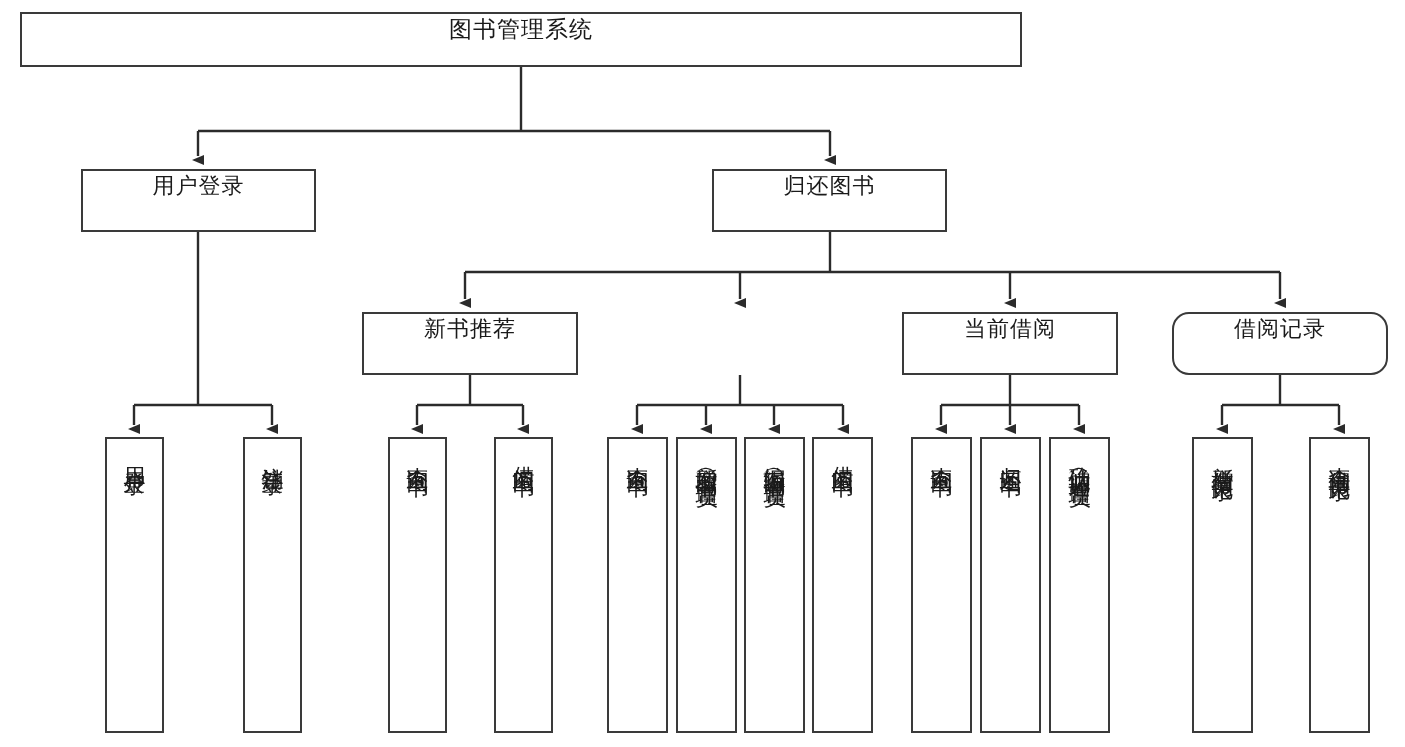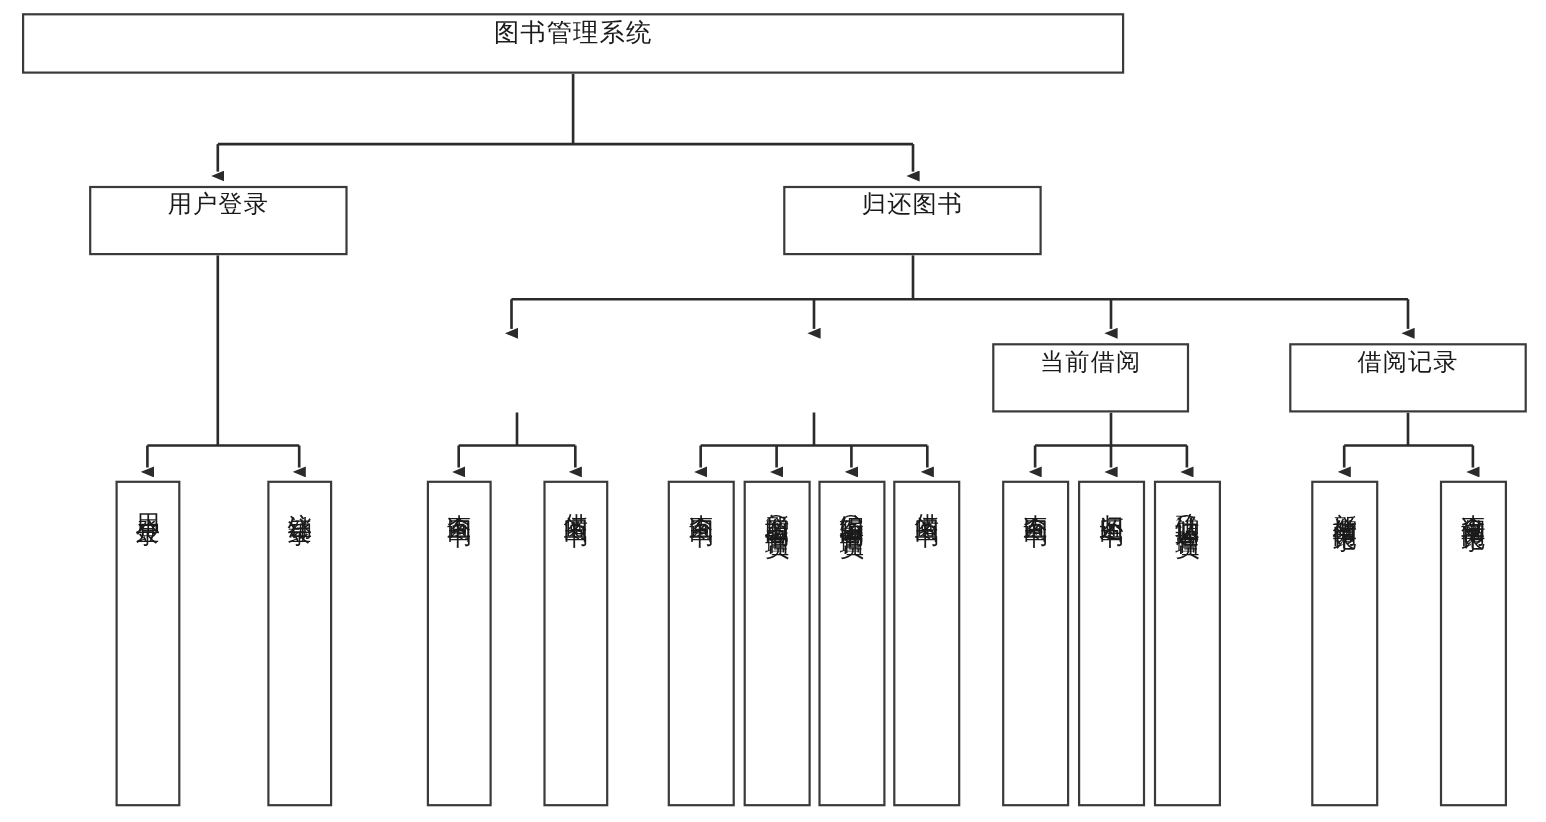--- a/index.html
+++ b/index.html
@@ -136,24 +136,27 @@
     <span class="htext">图书管理系统</span>
   </div>
 
   <div class="node lvl1" style="left:81px; top:169px; width:235px; height:63px;">
     <span class="htext">用户登录</span>
   </div>
   <div class="node lvl1" style="left:712px; top:169px; width:235px; height:63px;">
     <span class="htext">归还图书</span>
   </div>
 
-  <div class="node lvl2" style="left:902px; top:312px; width:179px; height:63px;">
+  <div class="node lvl2" style="left:362px; top:312px; width:216px; height:63px;">
+    <span class="htext">新书推荐</span>
+  </div>
+  <div class="node lvl2" style="left:902px; top:312px; width:216px; height:63px;">
     <span class="htext">当前借阅</span>
   </div>
-  <div class="node lvl2" style="left:1172px; top:312px; width:216px; height:63px;">
+  <div class="node lvl2" style="left:1172px; top:312px; width:216px; height:63px;border-radius:17px;">
     <span class="htext">借阅记录</span>
   </div>
 
   <div class="node leaf" style="left:105px; top:437px; width:59px; height:296px;">
     <span class="vtext">用户登录</span>
   </div>
   <div class="node leaf" style="left:243px; top:437px; width:59px; height:296px;">
     <span class="vtext">注销登录</span>
   </div>
 

